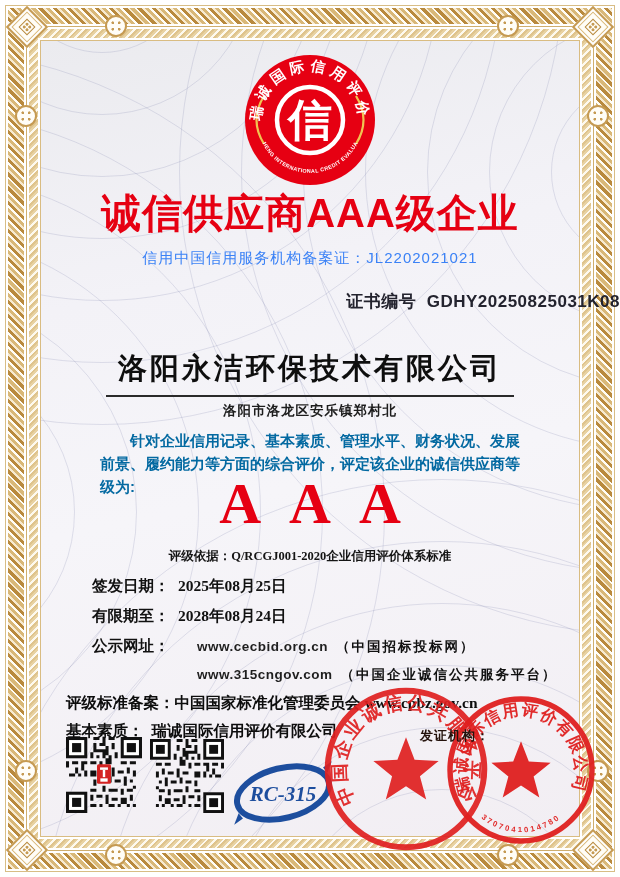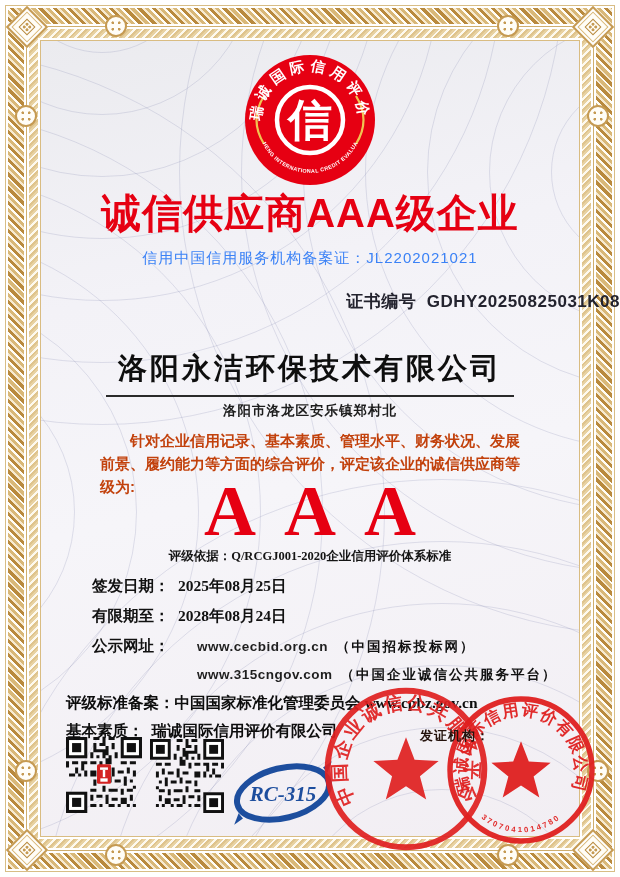--- a/index.html
+++ b/index.html
@@ -36,23 +36,23 @@
   .abs{position:absolute;}
   .ctr{left:0;right:0;text-align:center;}
   .serif{font-family:"Liberation Serif","DejaVu Serif",serif;}
   .title{top:186px;font-size:40px;font-weight:900;color:#e60012;letter-spacing:1px;z-index:4;}
   .subtitle{top:249px;font-size:15px;font-weight:500;color:#3b82f6;letter-spacing:1px;z-index:4;}
   .certline{top:290px;font-size:17px;font-weight:700;color:#23232e;letter-spacing:.5px;z-index:4;text-align:right;}
   .hereby{top:327px;font-size:15px;font-weight:700;color:#1c1c1c;letter-spacing:3px;z-index:4;}
   .company{top:349px;font-size:29px;font-weight:900;color:#0e0e0e;letter-spacing:3px;z-index:4;}
   .company-rule{top:395px;left:106px;width:408px;height:2px;background:#2a2a2a;z-index:4;}
   .address{top:402px;font-size:13.5px;font-weight:700;color:#1d1d1d;letter-spacing:1px;z-index:4;}
-  .body-par{top:429px;left:100px;width:420px;font-size:15px;font-weight:600;color:#c2410c;
+  .body-par{top:429px;left:100px;width:420px;font-size:15px;font-weight:600;color:#0369a1;
      line-height:23px;text-indent:2em;text-align:justify;z-index:4;}
-  .rating{top:470px;font-size:72px;font-weight:700;color:#e60012;letter-spacing:28px;padding-left:28px;z-index:4;}
+  .rating{top:470px;font-size:58px;font-weight:700;color:#e60012;letter-spacing:28px;padding-left:28px;z-index:4;}
   .basis{top:548px;font-size:12.5px;font-weight:700;color:#151515;z-index:4;}
   .details{top:576px;left:66px;z-index:4;}
   .drow{display:flex;align-items:baseline;margin-bottom:9px;}
   .dlabel{font-family:"Liberation Serif","DejaVu Serif",serif;font-size:15.5px;font-weight:700;color:#111;min-width:86px;margin-left:26px;}
   .dvalue-date{font-family:"Liberation Serif","DejaVu Serif",serif;font-size:15.5px;font-weight:700;color:#111;}
   .dvalue-url{font-size:13.5px;font-weight:600;color:#1f1f1f;letter-spacing:.5px;margin-left:19px;}
   .dnote{font-size:13.5px;font-weight:700;color:#111;letter-spacing:2px;margin-left:8px;}
   .drow-inline{margin-bottom:7px;}
   .dinline{font-family:"Liberation Serif","DejaVu Serif",serif;font-size:15.5px;font-weight:700;color:#0d0d0d;}
   .qr{position:absolute;z-index:3;}

